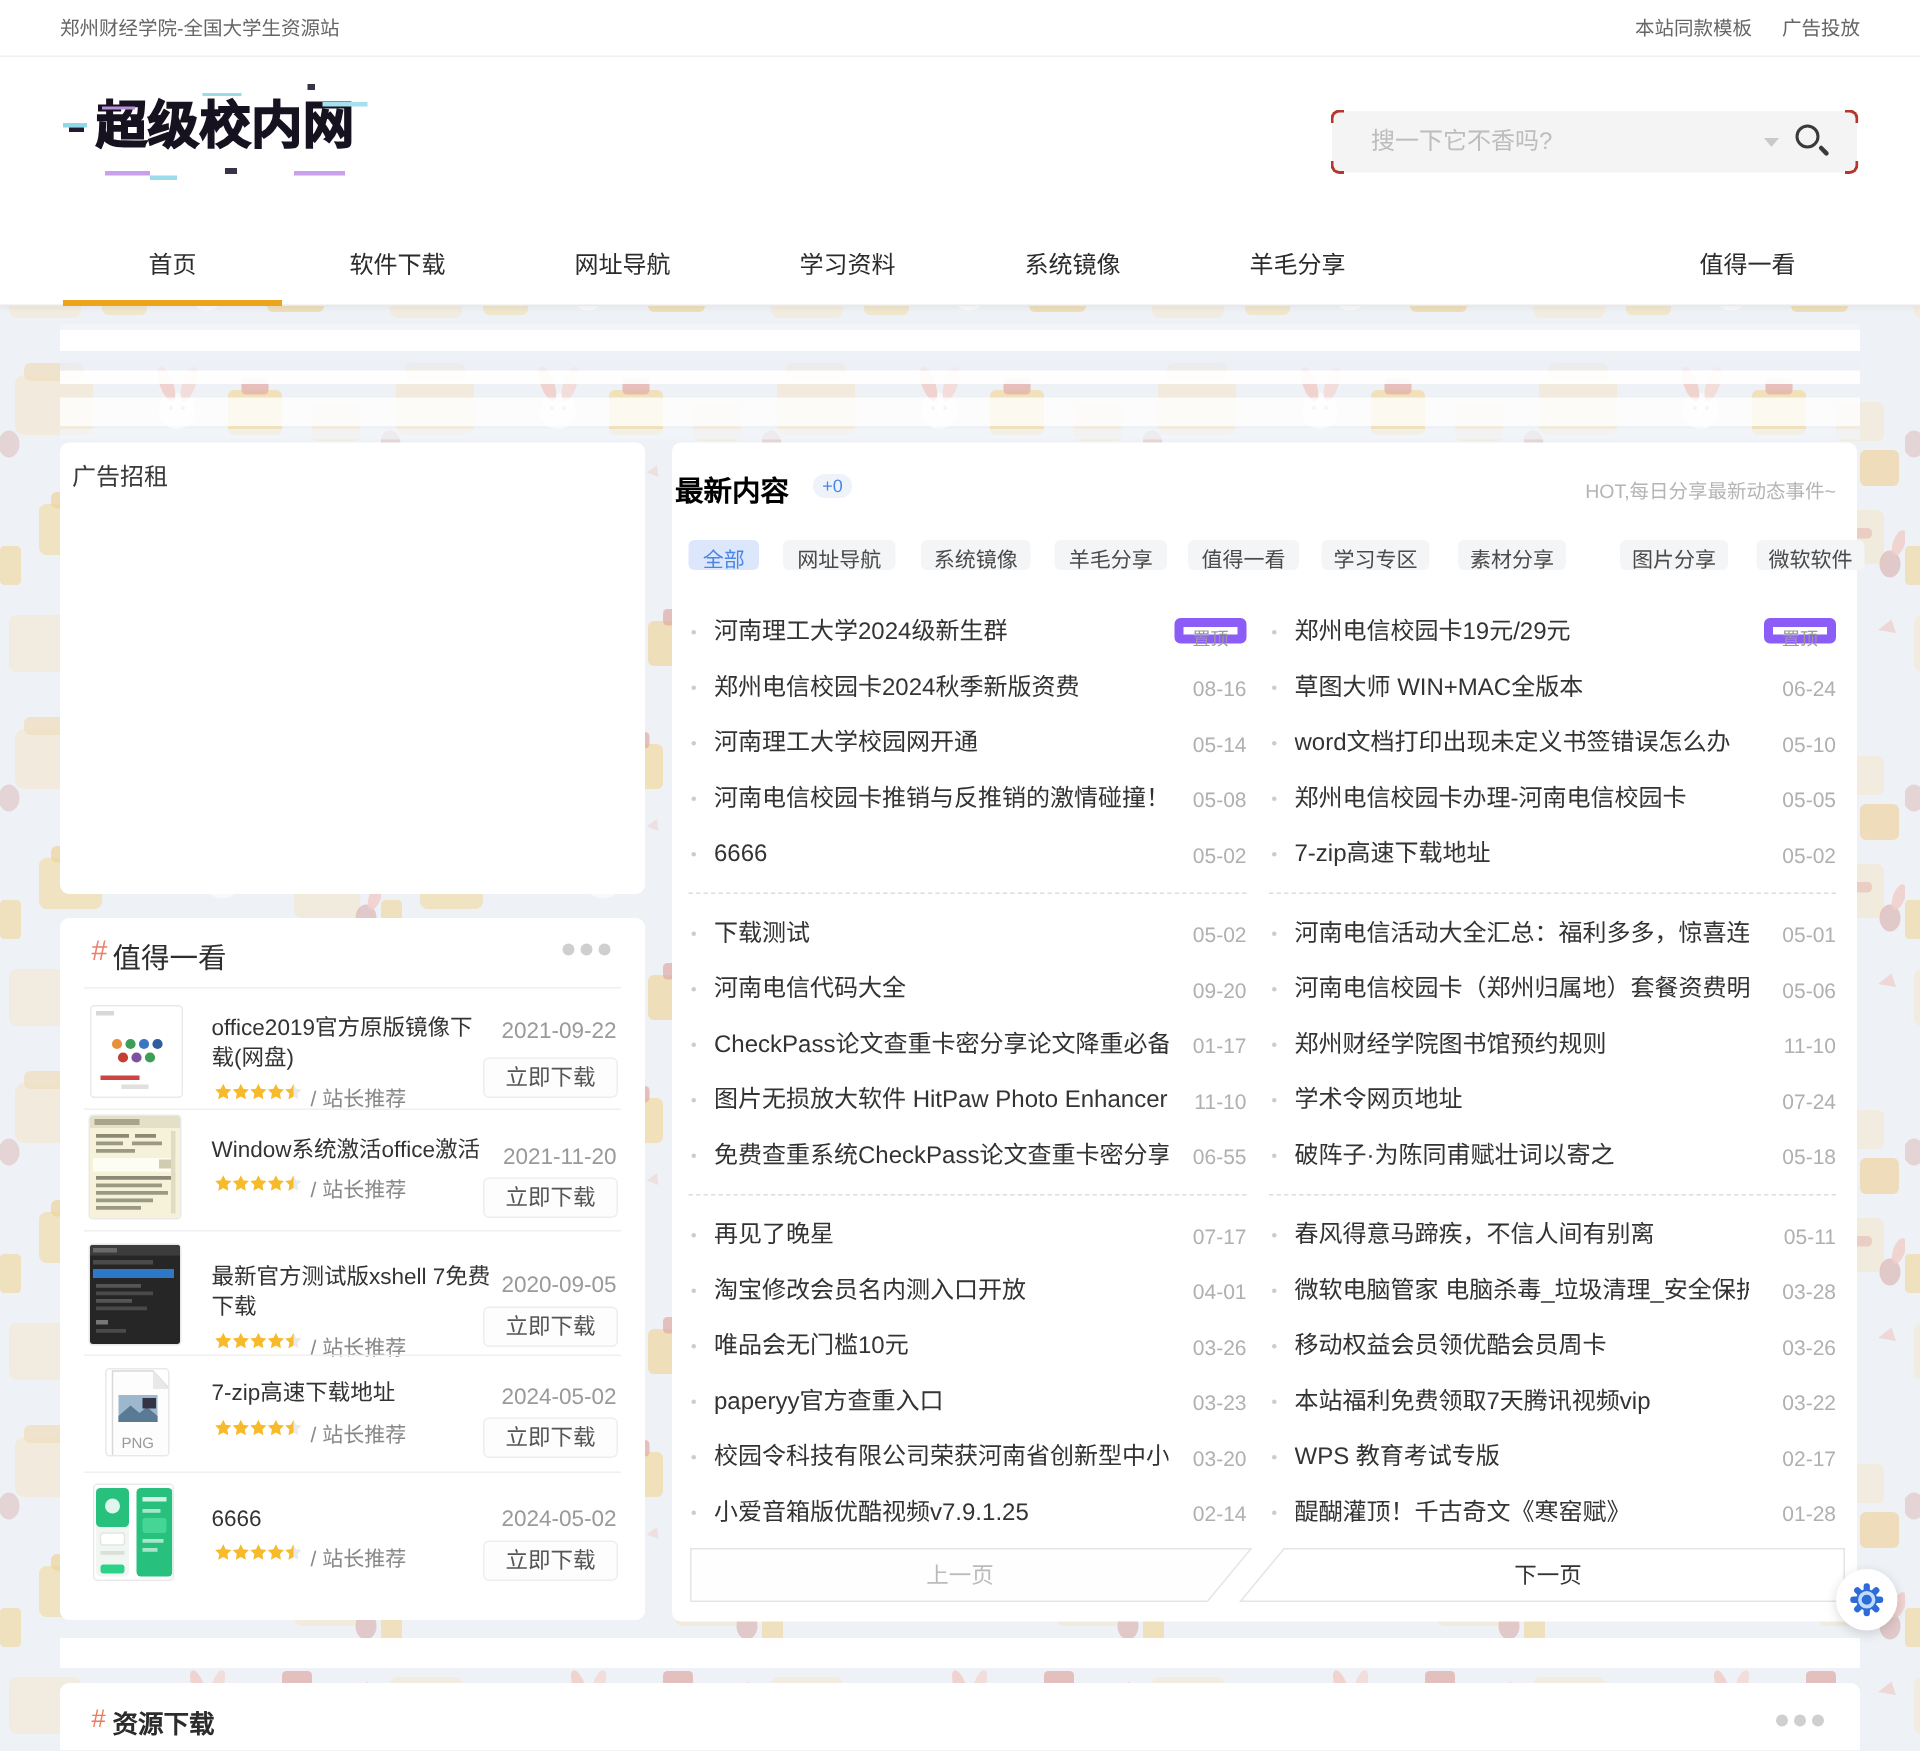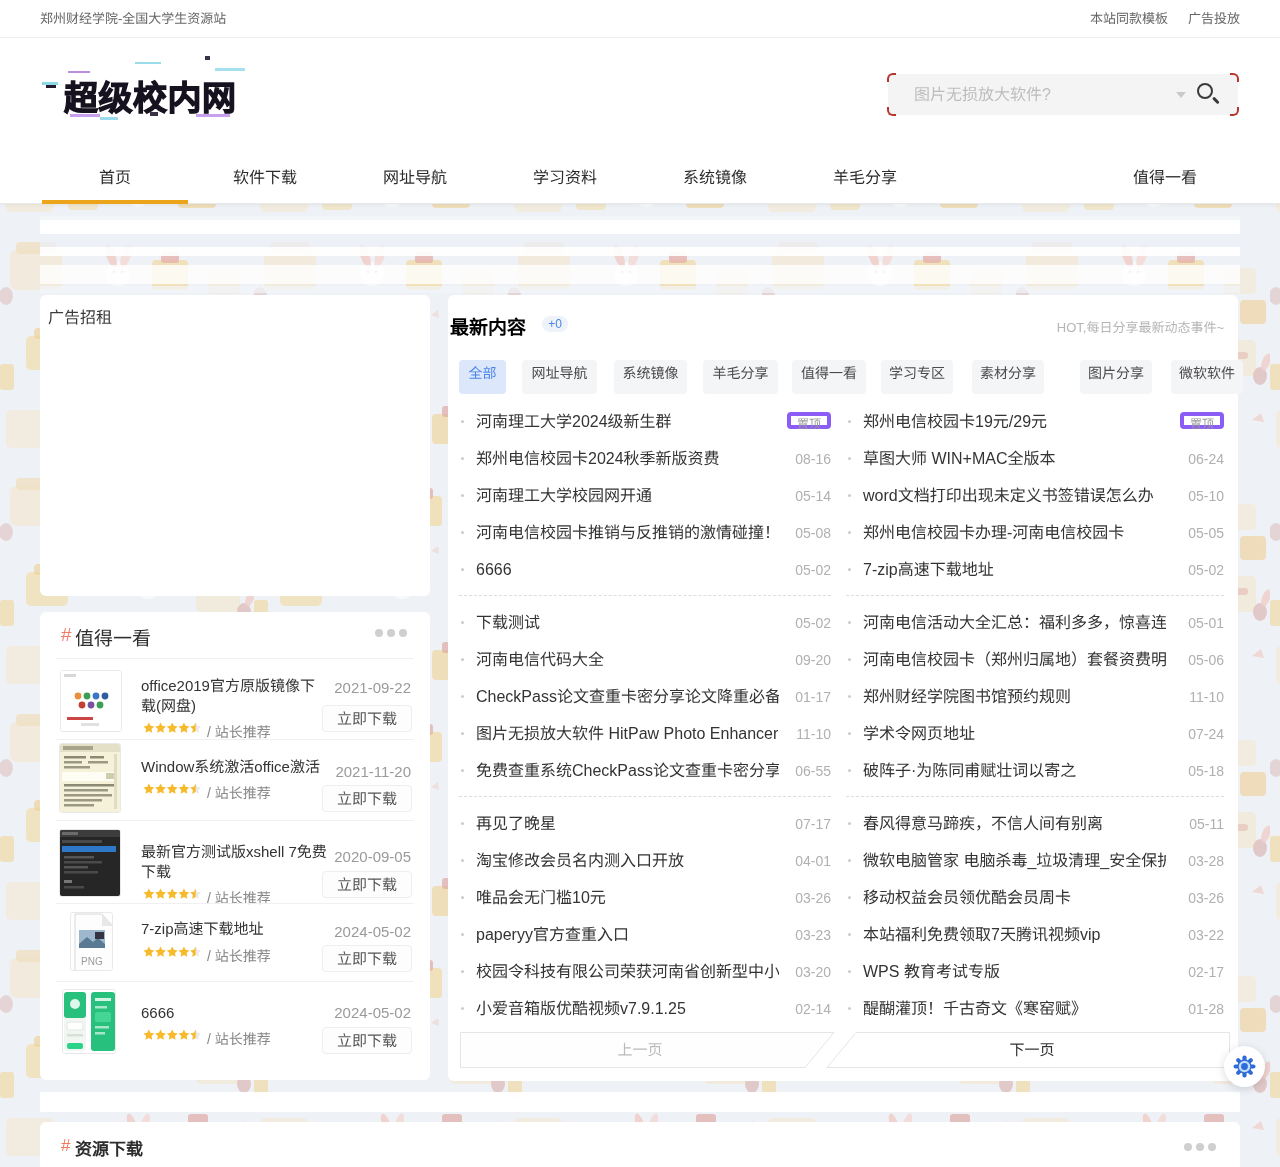--- a/index.html
+++ b/index.html
@@ -6,21 +6,21 @@
 *{margin:0;padding:0;box-sizing:border-box;}
 html,body{width:1280px;height:1167px;overflow:hidden;}
 body{font-family:"Liberation Sans",sans-serif;background:#eef1f7;position:relative;}
 
 .topbar{position:absolute;left:0;top:0;width:1280px;height:38px;background:#fff;border-bottom:1px solid #efefef;z-index:30;}
 .topbar .lt{position:absolute;left:40px;top:0;line-height:38px;font-size:13px;color:#666;}
 .topbar .rt{position:absolute;right:40px;top:0;line-height:38px;font-size:13px;color:#666;}
 .topbar .rt span{margin-left:20px;text-align:right;}
 
 .header{position:absolute;left:0;top:38px;width:1280px;height:114px;background:#fff;z-index:29;}
-.logo{position:absolute;left:64px;top:42px;font-size:34px;font-weight:900;color:#17121f;letter-spacing:0.5px;line-height:36px;-webkit-text-stroke:1.2px #17121f;}
+.logo{position:absolute;left:64px;top:28px;font-size:34px;font-weight:900;color:#17121f;letter-spacing:0.5px;line-height:36px;-webkit-text-stroke:1.2px #17121f;}
 .glitch{position:absolute;z-index:2;}
 .srch{position:absolute;left:888px;top:36px;width:350px;height:41px;background:#f4f4f4;border-radius:6px;}
 .srch .ph{position:absolute;left:26px;top:0;line-height:41px;font-size:16px;color:#bdbdbd;}
 .srch .tri{position:absolute;left:288px;top:18px;width:0;height:0;border-left:5.5px solid transparent;border-right:5.5px solid transparent;border-top:6.5px solid #c9c9c9;}
 .srch .mag{position:absolute;left:309px;top:9px;width:16px;height:16px;border:2.4px solid #3a3a3a;border-radius:50%;}
 .srch .mag:after{content:"";position:absolute;left:12.5px;top:13.5px;width:8px;height:2.6px;background:#3a3a3a;transform:rotate(45deg);border-radius:2px;}
 .cnr{position:absolute;width:9px;height:9px;border:0 solid #b6352c;}
 .cnr.tl{left:-1px;top:-1px;border-left-width:2.5px;border-top-width:2.5px;border-top-left-radius:6px;}
 .cnr.tr{right:-1px;top:-1px;border-right-width:2.5px;border-top-width:2.5px;border-top-right-radius:6px;}
 .cnr.bl{left:-1px;bottom:-1px;border-left-width:2.5px;border-bottom-width:2.5px;border-bottom-left-radius:6px;}
@@ -48,28 +48,28 @@
 .sitem .ti{position:absolute;font-size:15px;color:#333;line-height:20px;white-space:nowrap;}
 .sitem .dt{position:absolute;font-size:15px;color:#9a9a9a;text-align:right;right:19px;}
 .sitem .btn{position:absolute;left:282px;width:90px;height:27px;border:1px solid #eee;border-radius:4px;background:#fdfdfd;text-align:center;line-height:26px;font-size:15px;color:#555;}
 .sitem .strs{position:absolute;height:13px;}
 .sitem .rec{position:absolute;font-size:14px;color:#888;}
 
 .nchead .tt{position:absolute;left:2px;top:17px;font-size:19px;font-weight:700;color:#000000;font-family:Liberation Serif, serif;}
 .nchead .plus{position:absolute;left:94px;top:21px;width:26px;height:16px;background:#eef2f9;border-radius:8px;font-size:12px;color:#4a86e8;text-align:center;line-height:16px;}
 .nchead .hot{position:absolute;right:14px;top:22px;font-size:13px;color:#b5b5b5;}
 .tabs{position:absolute;left:11px;top:65px;height:26px;display:flex;}
-.tab{height:34px;border-radius:4px;background:#f4f5f7;color:#4a4a4a;font-size:14px;text-align:center;line-height:26px;}
+.tab{height:20px;border-radius:4px;background:#f4f5f7;color:#4a4a4a;font-size:14px;text-align:center;line-height:26px;}
 .tab.on{background:#dde7fb;color:#4a86e8;}
 .ncol{position:absolute;top:109px;}
 .ncol .li{position:relative;height:36.95px;}
 .ncol .li .bu{position:absolute;left:2px;top:16px;width:3px;height:3px;border-radius:50%;background:#ccc;}
 .ncol .li .tx{position:absolute;left:17px;top:0;line-height:36.95px;font-size:16px;color:#333;white-space:nowrap;overflow:hidden;max-width:303px;}
 .ncol .li .da{position:absolute;right:0;top:0;line-height:36.95px;font-size:14px;color:#b0b0b0;}
-.ncol .li .zd{position:absolute;right:0;top:8px;height:17px;line-height:17px;padding:0 6px;border:4px solid #8b5cf6;border-radius:4px;font-size:12px;color:#999;}
+.ncol .li .zd{position:absolute;right:0;top:8px;height:17px;line-height:17px;padding:0 6px;border:6px solid #8b5cf6;border-radius:4px;font-size:12px;color:#999;}
 .ncol .dash{border-top:1px dashed #ddd;margin:6px 0 9.5px 0;}
 
 #rescard .hash{position:absolute;left:21px;top:14px;font-size:17px;color:#f07a5a;}
 #rescard .tt{position:absolute;left:35px;top:13px;font-size:17px;font-weight:600;color:#2c2c2c;}
 
 .gear{position:absolute;left:1224px;top:1046px;width:41px;height:41px;background:#fff;border-radius:50%;box-shadow:0 2px 8px rgba(0,0,0,.15);z-index:40;}
 </style>
 </head>
 <body>
 <svg id="bg" style="position:absolute;left:0;top:0;z-index:0" width="1280" height="1167">
@@ -126,21 +126,21 @@
   <div class="glitch" style="left:46px;top:47px;width:10px;height:3px;background:#241c2e;"></div>
   <div class="glitch" style="left:68px;top:33px;width:22px;height:2px;background:#b98fe0;"></div>
   <div class="glitch" style="left:135px;top:24px;width:26px;height:2px;background:#9adcec;"></div>
   <div class="glitch" style="left:205px;top:18px;width:5px;height:4px;background:#3a3246;"></div>
   <div class="glitch" style="left:215px;top:30px;width:30px;height:3px;background:#a5e0ee;"></div>
   <div class="glitch" style="left:70px;top:76px;width:30px;height:3px;background:#c9a0ee;"></div>
   <div class="glitch" style="left:100px;top:79px;width:18px;height:3px;background:#9adcec;"></div>
   <div class="glitch" style="left:150px;top:74px;width:8px;height:4px;background:#3a3246;"></div>
   <div class="glitch" style="left:196px;top:76px;width:34px;height:3px;background:#c9a0ee;"></div>
   <div class="srch">
-    <div class="ph">图片无损放大软件?</div>
+    <div class="ph">搜一下它不香吗?</div>
     <div class="tri"></div>
     <div class="mag"></div>
     <i class="cnr tl"></i>
       <i class="cnr tr"></i>
       <i class="cnr bl"></i>
       <i class="cnr br"></i>
   </div>
 </div>
 
 <div class="nav">

